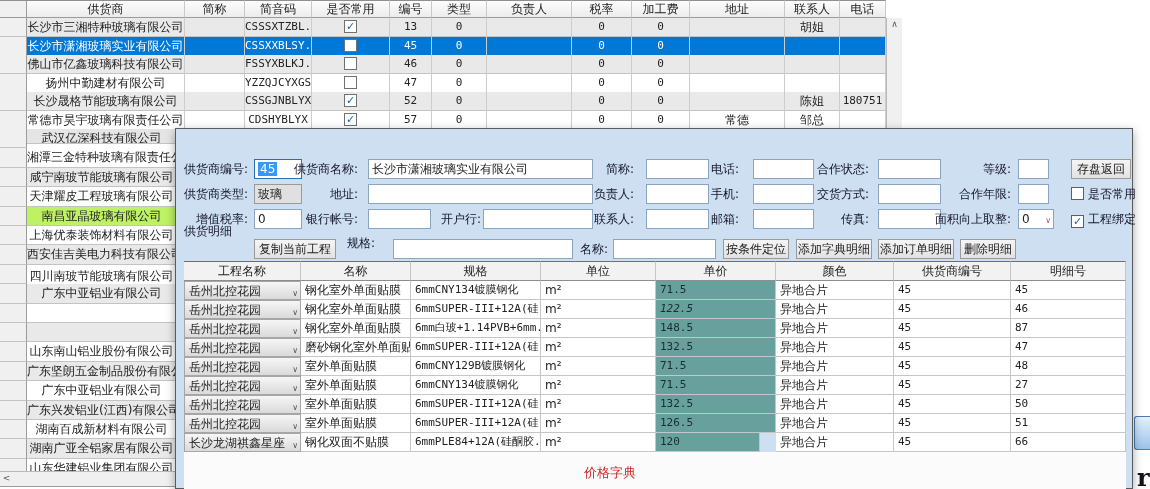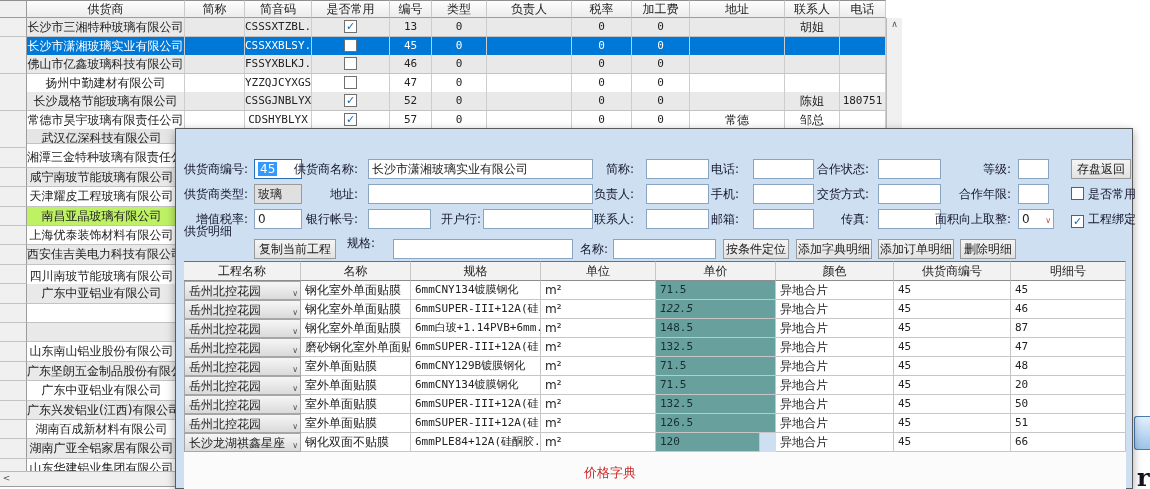--- a/index.html
+++ b/index.html
@@ -317,21 +317,21 @@
         <div class="gc" style="left: 600px; top: 228px; width: 118px;">异地合片</div>
         <div class="gc mono" style="left: 718px; top: 228px; width: 117px;">45</div>
         <div class="gc mono" style="left: 835px; top: 228px; width: 115px;">48</div>
         <div class="gc combo" style="left: 8px; top: 247px; width: 117px;">岳州北控花园<span class="combo-arrow">∨</span></div>
         <div class="gc" style="left: 125px; top: 247px; width: 110px;">室外单面贴膜</div>
         <div class="gc mono" style="left: 235px; top: 247px; width: 130px;">6mmCNY134镀膜钢化</div>
         <div class="gc" style="left: 365px; top: 247px; width: 115px;">m²</div>
         <div class="gc price mono" style="left: 480px; top: 247px; width: 120px;">71.5</div>
         <div class="gc" style="left: 600px; top: 247px; width: 118px;">异地合片</div>
         <div class="gc mono" style="left: 718px; top: 247px; width: 117px;">45</div>
-        <div class="gc mono" style="left: 835px; top: 247px; width: 115px;">20</div>
+        <div class="gc mono" style="left: 835px; top: 247px; width: 115px;">27</div>
         <div class="gc combo" style="left: 8px; top: 266px; width: 117px;">岳州北控花园<span class="combo-arrow">∨</span></div>
         <div class="gc" style="left: 125px; top: 266px; width: 110px;">室外单面贴膜</div>
         <div class="gc mono" style="left: 235px; top: 266px; width: 130px;">6mmSUPER-III+12A(硅..</div>
         <div class="gc" style="left: 365px; top: 266px; width: 115px;">m²</div>
         <div class="gc price mono" style="left: 480px; top: 266px; width: 120px;">132.5</div>
         <div class="gc" style="left: 600px; top: 266px; width: 118px;">异地合片</div>
         <div class="gc mono" style="left: 718px; top: 266px; width: 117px;">45</div>
         <div class="gc mono" style="left: 835px; top: 266px; width: 115px;">50</div>
         <div class="gc combo" style="left: 8px; top: 285px; width: 117px;">岳州北控花园<span class="combo-arrow">∨</span></div>
         <div class="gc" style="left: 125px; top: 285px; width: 110px;">室外单面贴膜</div>

